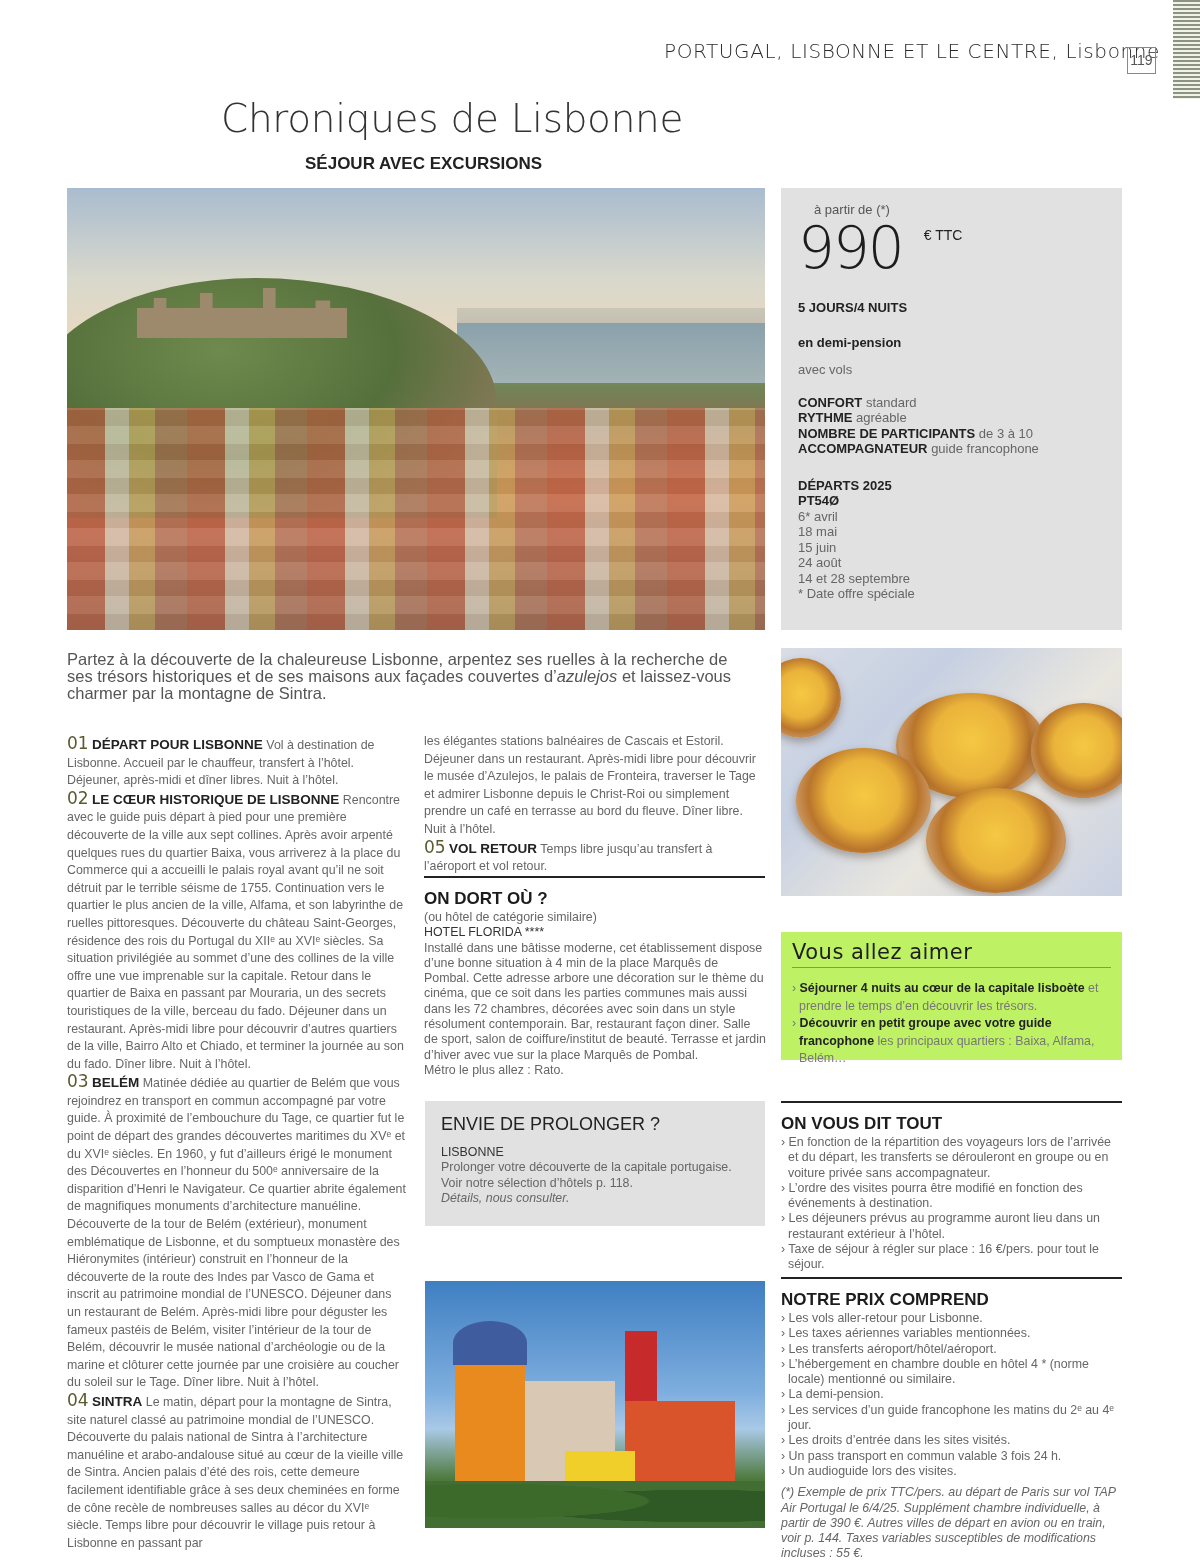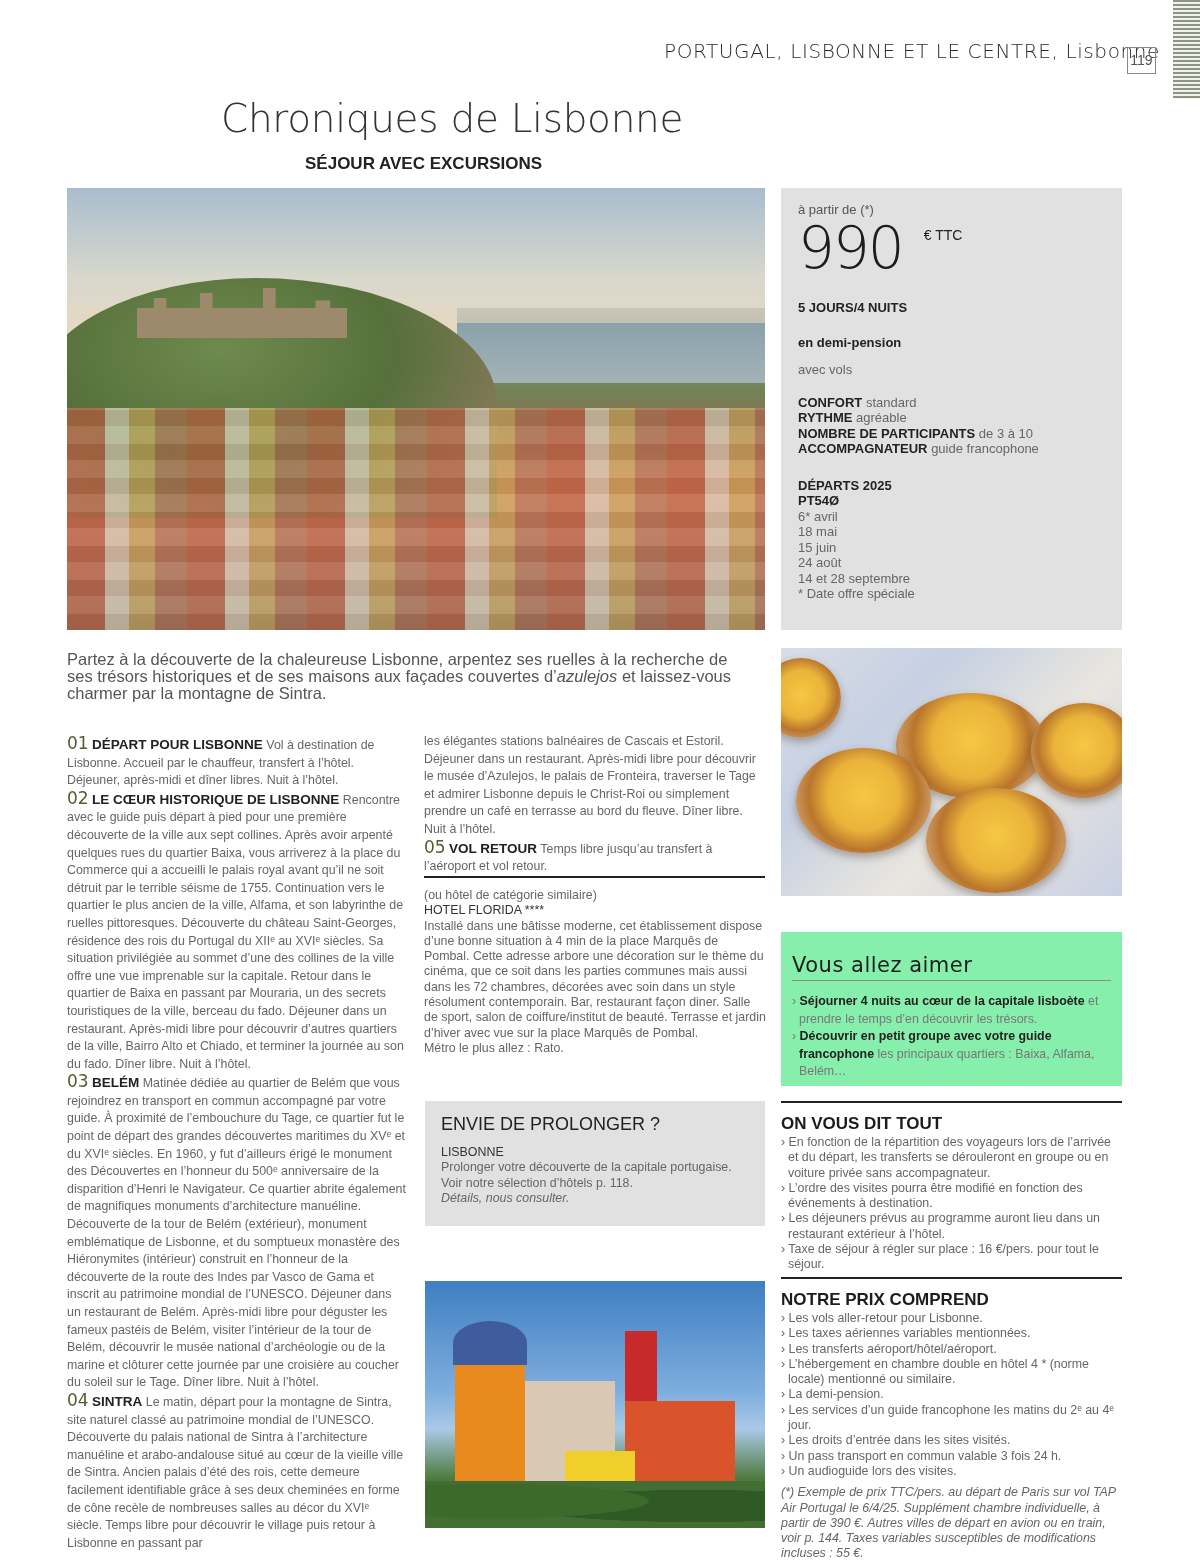--- a/index.html
+++ b/index.html
@@ -25,21 +25,21 @@
   .hero .hill { position: absolute; left: -30px; top: 90px; width: 460px; height: 240px; border-radius: 50% 55% 0 0; background: radial-gradient(ellipse at 40% 30%, #6f8a4d 0%, #56703c 45%, #8a7a5a 80%); }
   .hero .castle { position: absolute; left: 70px; top: 100px; width: 210px; height: 50px; background: #9d8a6d; clip-path: polygon(0 40%,8% 40%,8% 20%,14% 20%,14% 40%,30% 40%,30% 10%,36% 10%,36% 40%,60% 40%,60% 0,66% 0,66% 40%,85% 40%,85% 25%,92% 25%,92% 40%,100% 40%,100% 100%,0 100%); }
   .hero .roofs { position: absolute; left: 0; top: 220px; width: 100%; height: 222px;
     background:
       repeating-linear-gradient(90deg, rgba(200,90,60,.55) 0 38px, rgba(235,225,205,.55) 38px 62px, rgba(220,180,90,.5) 62px 88px, rgba(190,110,80,.5) 88px 120px),
       repeating-linear-gradient(0deg, rgba(120,80,60,.25) 0 16px, rgba(240,230,215,.25) 16px 34px); }
   .hero .city-far { position: absolute; left: 390px; top: 120px; width: 308px; height: 70px; background: linear-gradient(180deg,#c9c6b8,#b5aa98); }
 
   
   .price-box { left: 781px; top: 188px; width: 341px; height: 442px; background: #e1e1e1; padding: 14px 17px; color: #333; }
-  .price-from { font-size: 13px; color: #555; }
+  .price-from { font-size: 13px; color: #555; margin-left: 16px; }
   .price-row { margin-top: 2px; display: flex; align-items: flex-start; height: 62px; gap: 19px; }
   .price-value { font-size: 58px; line-height: 58px; color: #1d1d1d; font-family: "DejaVu Sans", sans-serif; font-weight: 200; letter-spacing: -2px; }
   .price-unit { font-size: 14px; color: #222; margin-top: 8px; margin-left: 2px; }
   .duration { margin-top: 19px; font-size: 13px; font-weight: bold; color: #222; line-height: 15.5px; }
   .duration-note { font-size: 13px; color: #666; line-height: 15.5px; margin-top: 12px; }
   .specs { margin-top: 17px; font-size: 13px; line-height: 15.5px; }
   .specs b { color: #222; }
   .specs span.v { color: #666; }
   .departs { margin-top: 21px; font-size: 13px; line-height: 15.5px; }
   .departs .h { font-weight: bold; color: #222; }
@@ -77,21 +77,21 @@
     background: linear-gradient(180deg, #3f7fc2 0%, #7eaede 45%, #a9c9e6 60%, #4f7a3e 80%, #3d5f2e 100%); }
   .sintra .tower1 { position: absolute; left: 30px; top: 70px; width: 70px; height: 140px; background: #e88a1d; border-radius: 4px; }
   .sintra .dome { position: absolute; left: 28px; top: 40px; width: 74px; height: 44px; border-radius: 50% 50% 0 0; background: #3e5c9e; }
   .sintra .palace { position: absolute; left: 100px; top: 100px; width: 90px; height: 110px; background: #d9c8b3; }
   .sintra .yellow { position: absolute; left: 140px; top: 170px; width: 70px; height: 50px; background: #f1cf2a; }
   .sintra .redtower { position: absolute; left: 200px; top: 50px; width: 32px; height: 130px; background: #c62a2a; }
   .sintra .redwing { position: absolute; left: 200px; top: 120px; width: 110px; height: 80px; background: #d9542a; }
   .sintra .trees { position: absolute; left: 0; top: 200px; width: 100%; height: 50px; background: radial-gradient(ellipse at 20% 40%, #3b6a2b 0 40%, transparent 41%), radial-gradient(ellipse at 80% 50%, #2f5a25 0 45%, transparent 46%), #426d33; }
 
   
-  .aimer { left: 781px; top: 932px; width: 341px; height: 154px; background: #86efac; padding: 21px 11px; }
+  .aimer { left: 781px; top: 932px; width: 341px; height: 128px; background: #bef264; padding: 8px 11px; }
   .aimer .h { font-size: 21px; color: #1e1e1e; letter-spacing: 0.5px; font-family: "DejaVu Sans", sans-serif; padding-bottom: 3px; border-bottom: 1px solid #8d8d86; }
   .aimer ul { list-style: none; margin-top: 12px; font-size: 12.4px; line-height: 17.6px; color: #777; }
   .aimer li { padding-left: 7px; text-indent: -7px; }
   .aimer b { color: #222; }
 
   
   .dit-rule { left: 781px; top: 1101px; width: 341px; }
   .dit { left: 781px; top: 1113px; width: 342px; }
   .prix-rule { left: 781px; top: 1277px; width: 341px; }
   .prix { left: 781px; top: 1289px; width: 342px; }
@@ -154,20 +154,21 @@
   <span class="day"><span class="day-num">04</span> <span class="day-title">SINTRA</span> <span>Le matin, départ pour la montagne de Sintra, site naturel classé au patrimoine mondial de l’UNESCO. Découverte du palais national de Sintra à l’architecture manuéline et arabo-andalouse situé au cœur de la vieille ville de Sintra. Ancien palais d’été des rois, cette demeure facilement identifiable grâce à ses deux cheminées en forme de cône recèle de nombreuses salles au décor du XVIᵉ siècle. Temps libre pour découvrir le village puis retour à Lisbonne en passant par</span></span>
 </div>
 
 <div class="abs col col2">
   <span class="day">les élégantes stations balnéaires de Cascais et Estoril. Déjeuner dans un restaurant. Après-midi libre pour découvrir le musée d’Azulejos, le palais de Fronteira, traverser le Tage et admirer Lisbonne depuis le Christ-Roi ou simplement prendre un café en terrasse au bord du fleuve. Dîner libre. Nuit à l’hôtel.</span>
   <span class="day"><span class="day-num">05</span> <span class="day-title">VOL RETOUR</span> <span>Temps libre jusqu’au transfert à l’aéroport et vol retour.</span></span>
 </div>
 
 <div class="abs rule hotel-rule"></div>
 <div class="abs hotel">
+  <div class="sec-title">ON DORT OÙ ?</div>
   <div>(ou hôtel de catégorie similaire)</div>
   <div class="name">HOTEL FLORIDA ****</div>
   <div>Installé dans une bâtisse moderne, cet établissement dispose d’une bonne situation à 4 min de la place Marquês de Pombal. Cette adresse arbore une décoration sur le thème du cinéma, que ce soit dans les parties communes mais aussi dans les 72 chambres, décorées avec soin dans un style résolument contemporain. Bar, restaurant façon diner. Salle de sport, salon de coiffure/institut de beauté. Terrasse et jardin d’hiver avec vue sur la place Marquês de Pombal.</div>
   <div>Métro le plus allez : Rato.</div>
 </div>
 
 <div class="abs prolong">
   <div class="sec-title">ENVIE DE PROLONGER ?</div>
   <div class="city">LISBONNE</div>
   <div>Prolonger votre découverte de la capitale portugaise. Voir notre sélection d’hôtels p. 118.</div>

